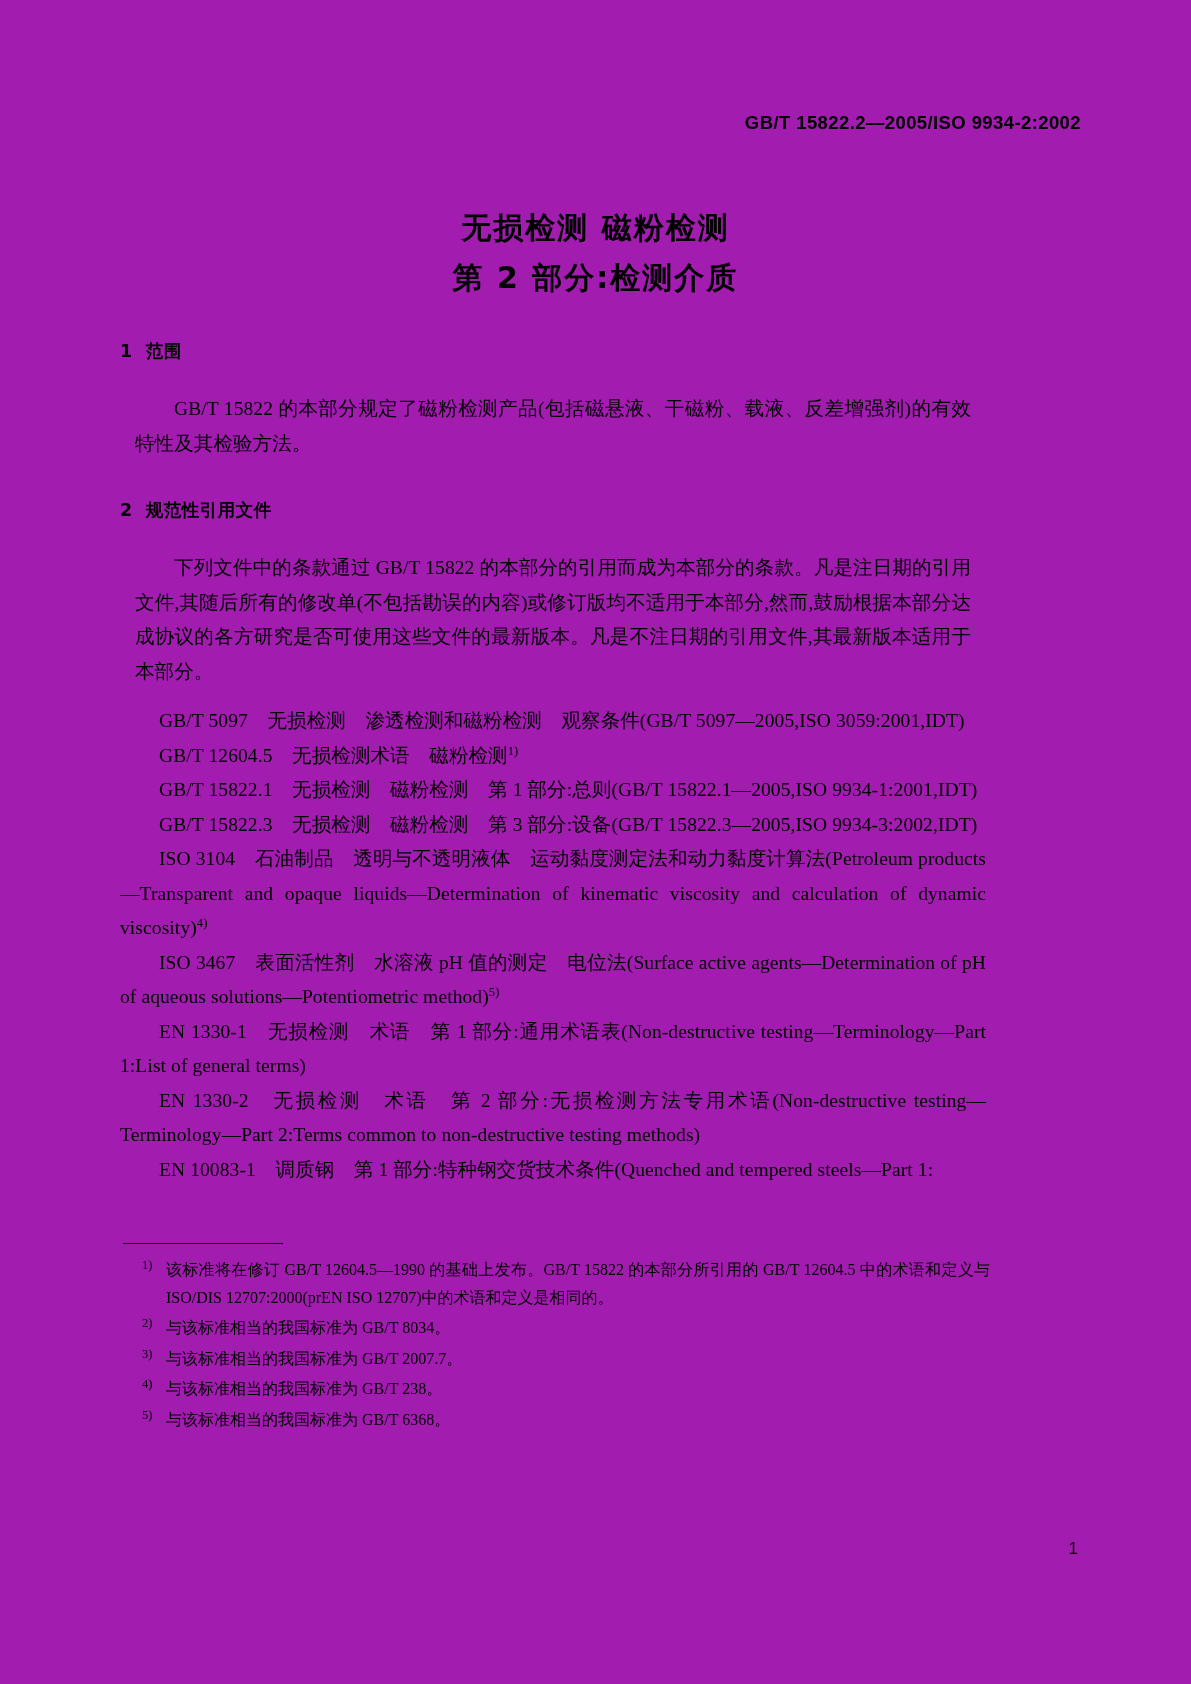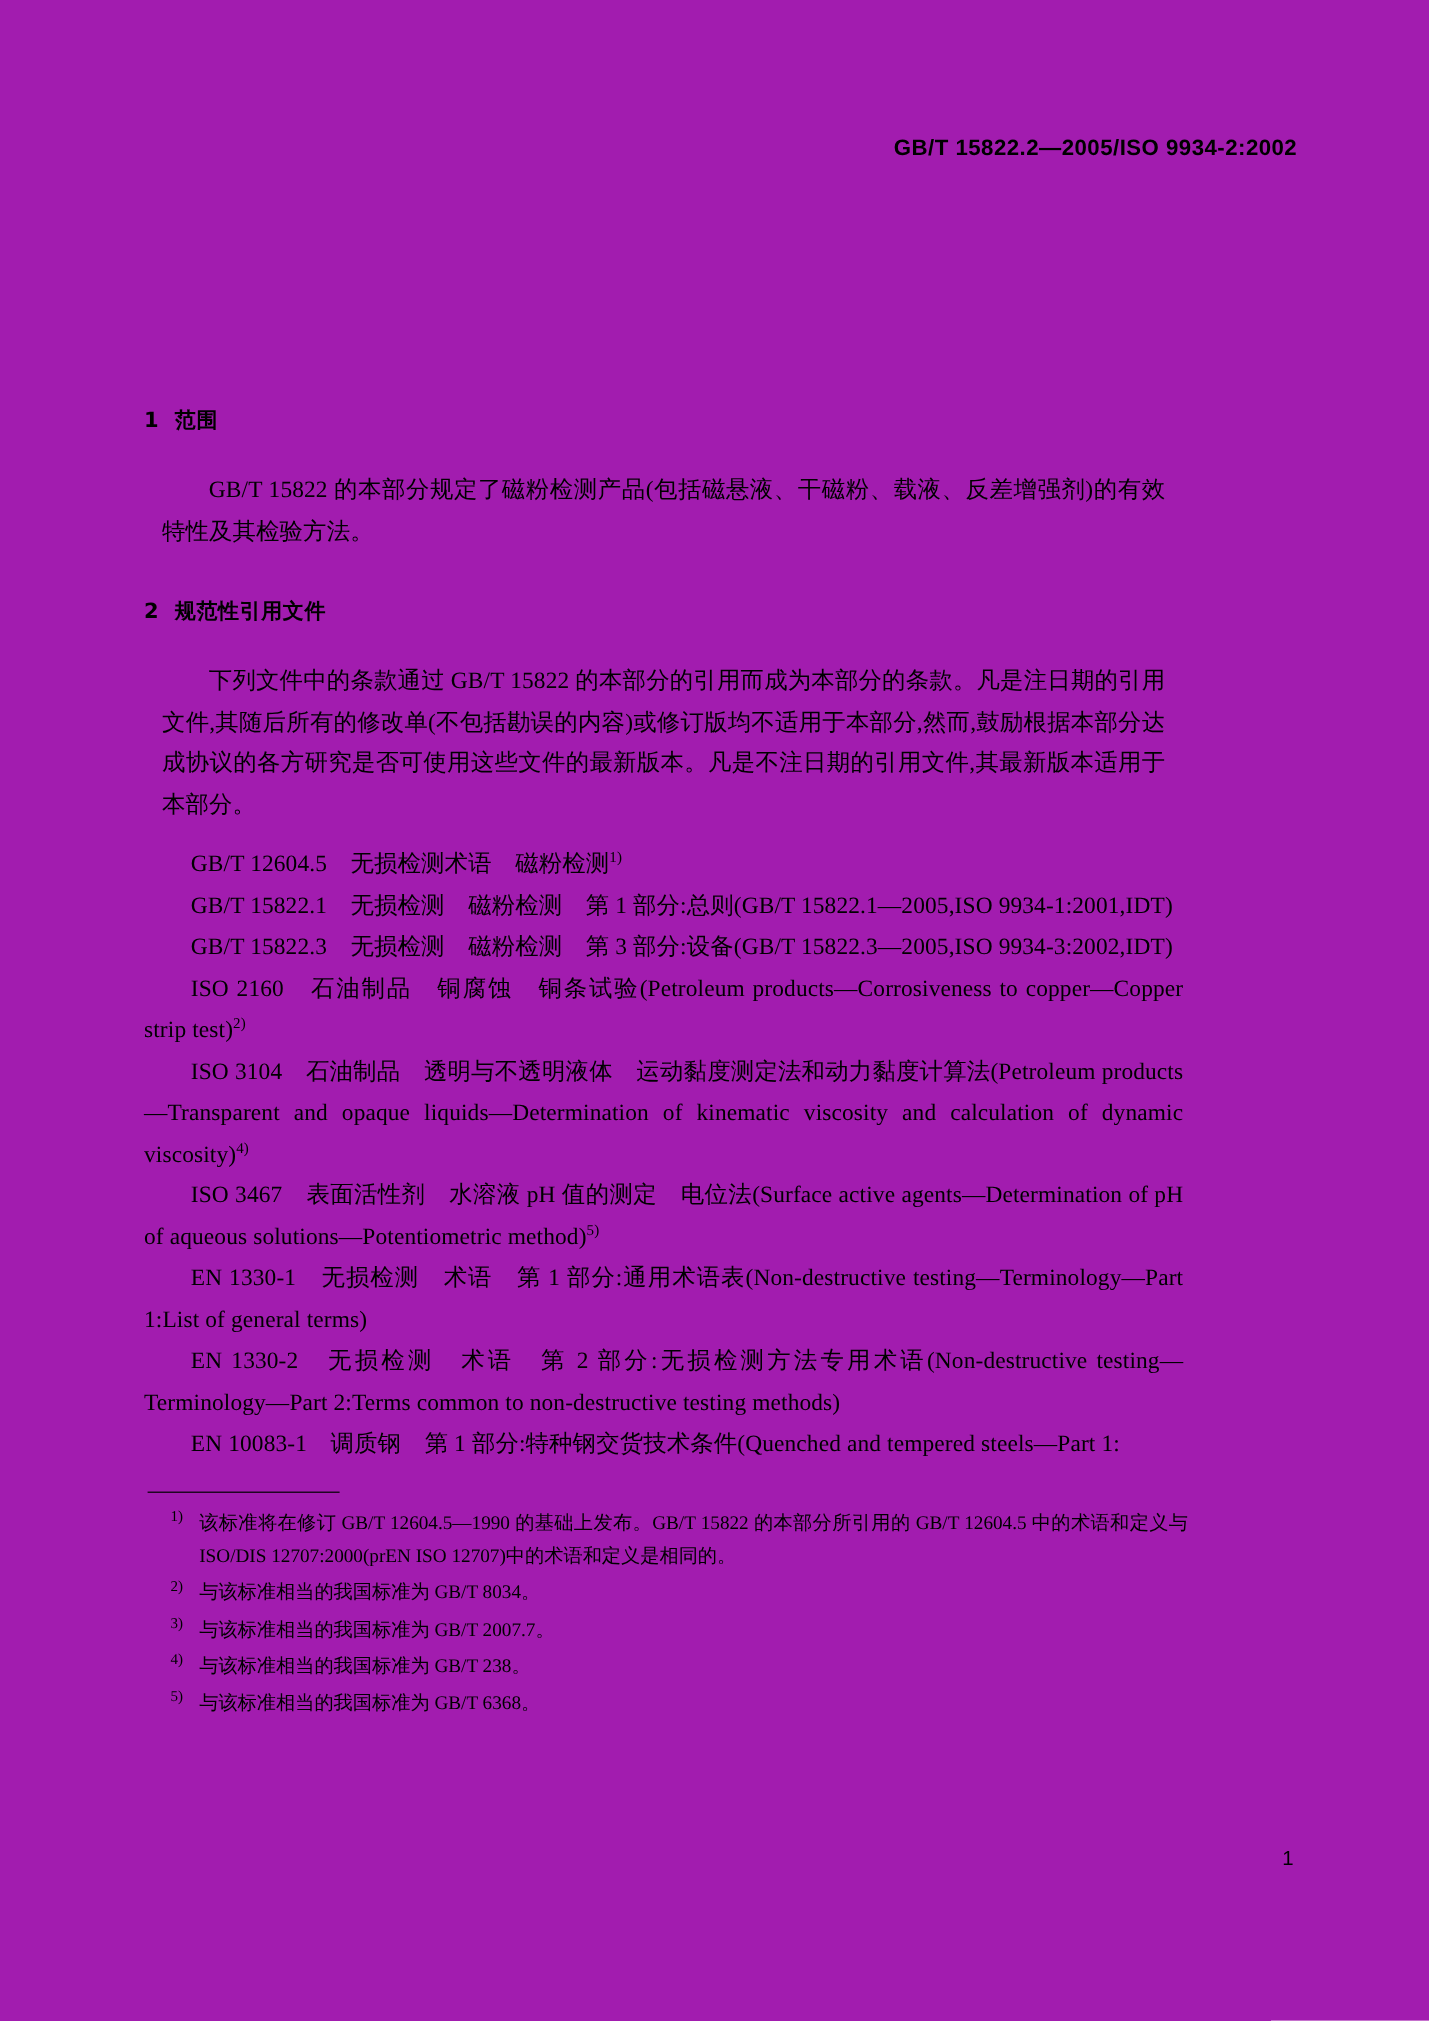--- a/index.html
+++ b/index.html
@@ -148,41 +148,45 @@
     font-size: 17px;
   }
 </style>
 </head>
 <body>
 
 <div class="page">
 
   <div class="running-header">GB/T  15822.2—2005/ISO 9934-2:2002</div>
 
+  <div class="doc-title">
+    <div class="line1">无损检测  磁粉检测</div>
+    <div class="line2">第 2 部分:检测介质</div>
+  </div>
 
   <div class="body-col">
 
     <h2 class="clause">
       <span class="num">1</span><span>范围</span>
     </h2>
     <div class="gap-sm"></div>
     <p class="para">GB/T 15822 的本部分规定了磁粉检测产品(包括磁悬液、干磁粉、载液、反差增强剂)的有效特性及其检验方法。</p>
 
     <div class="gap-md"></div>
 
     <h2 class="clause">
       <span class="num">2</span><span>规范性引用文件</span>
     </h2>
     <div class="gap-sm"></div>
     <p class="para">下列文件中的条款通过 GB/T 15822 的本部分的引用而成为本部分的条款。凡是注日期的引用文件,其随后所有的修改单(不包括勘误的内容)或修订版均不适用于本部分,然而,鼓励根据本部分达成协议的各方研究是否可使用这些文件的最新版本。凡是不注日期的引用文件,其最新版本适用于本部分。</p>
 
+    <p class="ref"><span>GB/T 5097　无损检测　渗透检测和磁粉检测　观察条件(GB/T 5097—2005,ISO 3059:2001,IDT)</span><sup class="fn"></sup></p>
     <p class="ref"><span>GB/T 12604.5　无损检测术语　磁粉检测</span><sup class="fn">1)</sup></p>
     <p class="ref"><span>GB/T 15822.1　无损检测　磁粉检测　第 1 部分:总则(GB/T 15822.1—2005,ISO 9934-1:2001,IDT)</span><sup class="fn"></sup></p>
     <p class="ref"><span>GB/T 15822.3　无损检测　磁粉检测　第 3 部分:设备(GB/T 15822.3—2005,ISO 9934-3:2002,IDT)</span><sup class="fn"></sup></p>
-    <p class="ref"><span>ISO 2160　石油制品　铜腐蚀　铜条试验(Petroleum products—Corrosiveness to copper—Copper strip test)</span><sup class="fn">2)</sup></p>
     <p class="ref"><span>ISO 3104　石油制品　透明与不透明液体　运动黏度测定法和动力黏度计算法(Petroleum products—Transparent and opaque liquids—Determination of kinematic viscosity and calculation of dynamic viscosity)</span><sup class="fn">4)</sup></p>
     <p class="ref"><span>ISO 3467　表面活性剂　水溶液 pH 值的测定　电位法(Surface active agents—Determination of pH of aqueous solutions—Potentiometric method)</span><sup class="fn">5)</sup></p>
     <p class="ref"><span>EN 1330-1　无损检测　术语　第 1 部分:通用术语表(Non-destructive testing—Terminology—Part 1:List of general terms)</span><sup class="fn"></sup></p>
     <p class="ref"><span>EN 1330-2　无损检测　术语　第 2 部分:无损检测方法专用术语(Non-destructive testing—Terminology—Part 2:Terms common to non-destructive testing methods)</span><sup class="fn"></sup></p>
     <p class="ref"><span>EN 10083-1　调质钢　第 1 部分:特种钢交货技术条件(Quenched and tempered steels—Part 1:</span><sup class="fn"></sup></p>
 
   </div>
 
   <div class="footnote-rule"></div>
 

